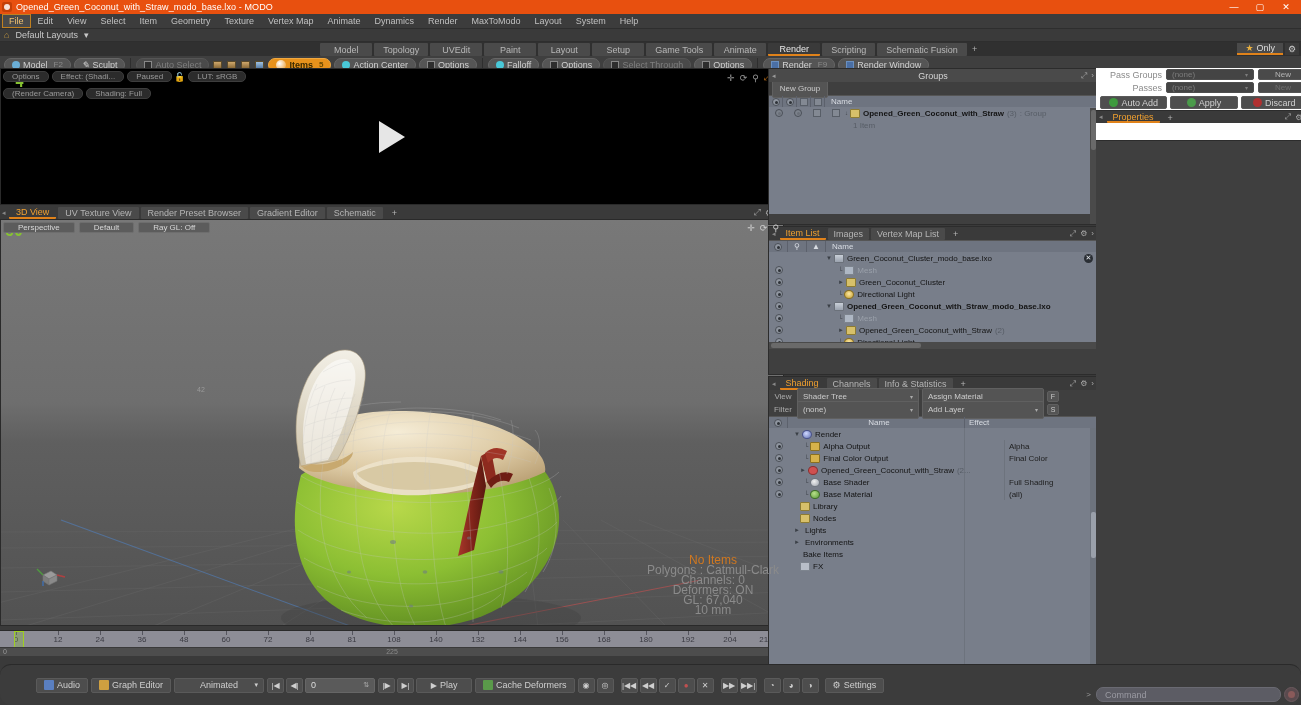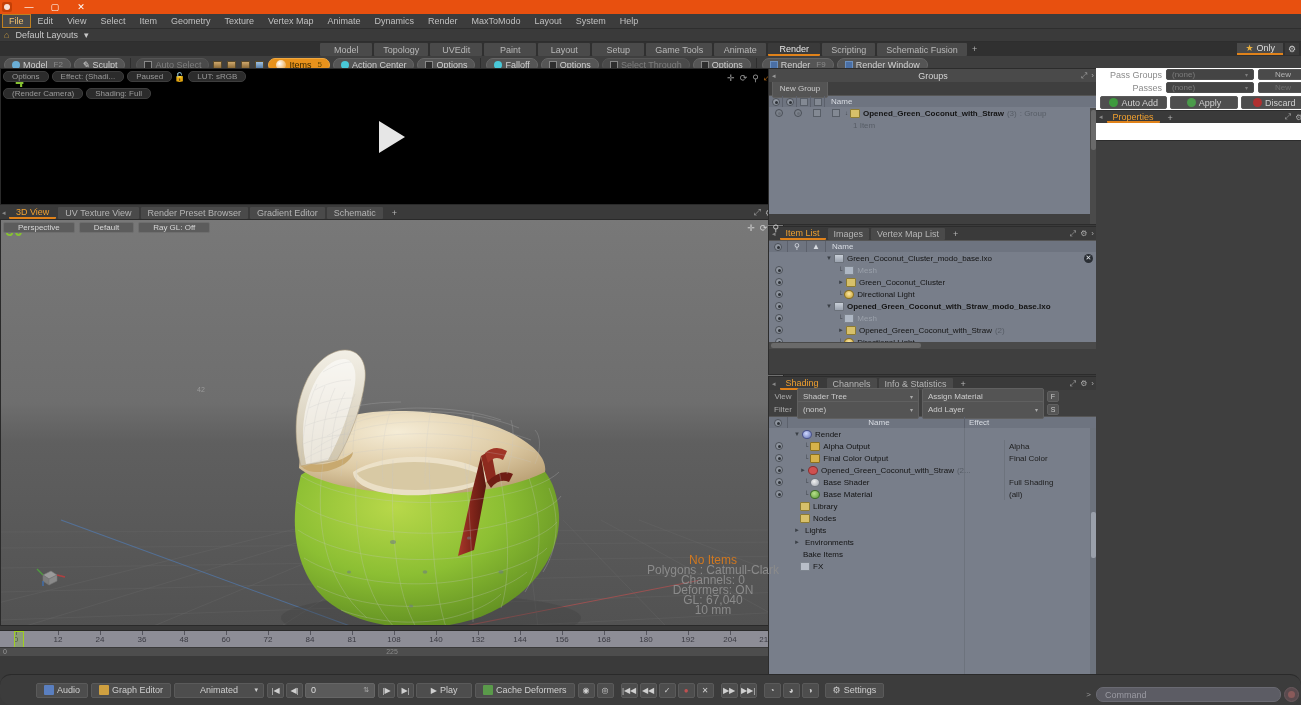--- a/index.html
+++ b/index.html
@@ -41,21 +41,21 @@
   .onlybtn { background:#4a4a4a; border-bottom:2px solid #e0821a; color:#ddd; font-size:9px;
      padding:0 8px; height:12px; display:flex;align-items:center;gap:3px;}
   .gearbtn { width:14px;height:12px;background:#3a3a3a;display:flex;align-items:center;justify-content:center;color:#ccc;}
 
   
   .modebar { height:18px; background:#3f3f3f; display:flex; align-items:center; gap:3px;
      padding:0 4px; border-bottom:1px solid #2c2c2c; }
   .pill { height:14px; background:#555; border:1px solid #666; border-radius:7px;
      display:flex; align-items:center; gap:3px; padding:0 7px; font-size:9px; color:#d0d0d0; }
   .pill.dim { color:#7e7e7e; background:#4a4a4a; border-color:#555; }
-  .pill.orange { background:#e8921c; border-color:#f0a840; color:#3a2a00; font-weight:normal; }
+  .pill.orange { background:#e8921c; border-color:#f0a840; color:#3a2a00; font-weight:bold; }
   .pill .k { color:#8a8a8a; font-size:8px; margin-left:3px; }
   .dot { width:8px;height:8px;border-radius:50%;display:inline-block; }
   .dot.blue{background:#6aaed6;} .dot.cyan{background:#49c8d8;}
   .sq { width:8px;height:8px;display:inline-block;border:1px solid #888;background:#2e2e2e;}
   .sq.blue{background:#4a6fa5;border-color:#6a90c0;}
   .sep { width:1px;height:14px;background:#2e2e2e;margin:0 2px;}
   .cubeic{width:11px;height:10px;display:inline-block;position:relative;}
   .cubeic:before{content:"";position:absolute;inset:1px;background:linear-gradient(#cfa76a,#8a6a38);border:1px solid #5a4a2a;}
   .cubeic.b:before{background:linear-gradient(#9ec0e0,#5a80aa);}
   .pic{width:10px;height:10px;border-radius:50%;background:radial-gradient(circle at 35% 35%,#fff,#e8921c);display:inline-block;}
@@ -186,21 +186,21 @@
   .frrow .nb { width:50px; height:11px; background:#4a4a4a; border:1px solid #565656; border-radius:2px;
      font-size:8px; color:#b5b5b5; display:flex;align-items:center;justify-content:center;}
   .frrow .nb.dim{color:#6e6e6e;}
   .frbtns { height:16px; display:flex; gap:3px; padding:2px 4px; }
   .frbtn { flex:1; height:13px; background:#4e4e4e; border:1px solid #5a5a5a; border-radius:2px;
      display:flex;align-items:center;justify-content:center;gap:3px;font-size:9px;color:#d0d0d0;}
   .cic{width:9px;height:9px;border-radius:50%;display:inline-block;}
   .cic.g{background:#3e9a3e;} .cic.gr{background:#4a9a4a;} .cic.r{background:#b03030;}
 
   
-  .bottombar { position:absolute; left:0; right:0; bottom:0; height:31px; background:#3c3c3c;
+  .bottombar { position:absolute; left:0; right:0; bottom:0; height:41px; background:#3c3c3c;
      border-top:1px solid #2a2a2a; display:flex; align-items:center;border-radius:11px; }
   .bbtn { height:15px; background:#4d4d4d; border:1px solid #5a5a5a; border-radius:2px;
      display:flex;align-items:center;gap:3px;padding:0 7px;font-size:9px;color:#cfcfcf;margin-right:3px;}
   .bico{width:10px;height:10px;display:inline-block;border-radius:1px;}
   .bico.audio{background:#5a7fc0;} .bico.graph{background:#cfa040;}
   .bico.cache{background:#5a9a4a;}
   .numfld { height:15px; width:70px; background:#5a5a5a;border:1px solid #666;border-radius:2px;
      display:flex;align-items:center;padding:0 5px;font-size:9px;color:#ddd;margin-right:3px;}
   .numfld .sp{margin-left:auto;font-size:7px;color:#aaa;}
   .mini { width:17px;height:15px;background:#4d4d4d;border:1px solid #5a5a5a;border-radius:2px;
@@ -213,20 +213,21 @@
   .cmdgo i{width:7px;height:7px;border-radius:50%;background:#8a5a5a;display:block;}
   .caretl{font-size:8px;color:#9a9a9a;margin-right:2px;}
 </style>
 </head>
 <body>
 
 <div class="app">
 
   <div class="titlebar">
     <span class="appicon"></span>
+    <span class="ttl">Opened_Green_Coconut_with_Straw_modo_base.lxo - MODO</span>
     <span class="wbtns">
       <span class="wbtn">—</span>
       <span class="wbtn">▢</span>
       <span class="wbtn close">✕</span>
     </span>
   </div>
 
   <div class="menubar">
     <span class="mi active">File</span>
     <span class="mi">Edit</span>

